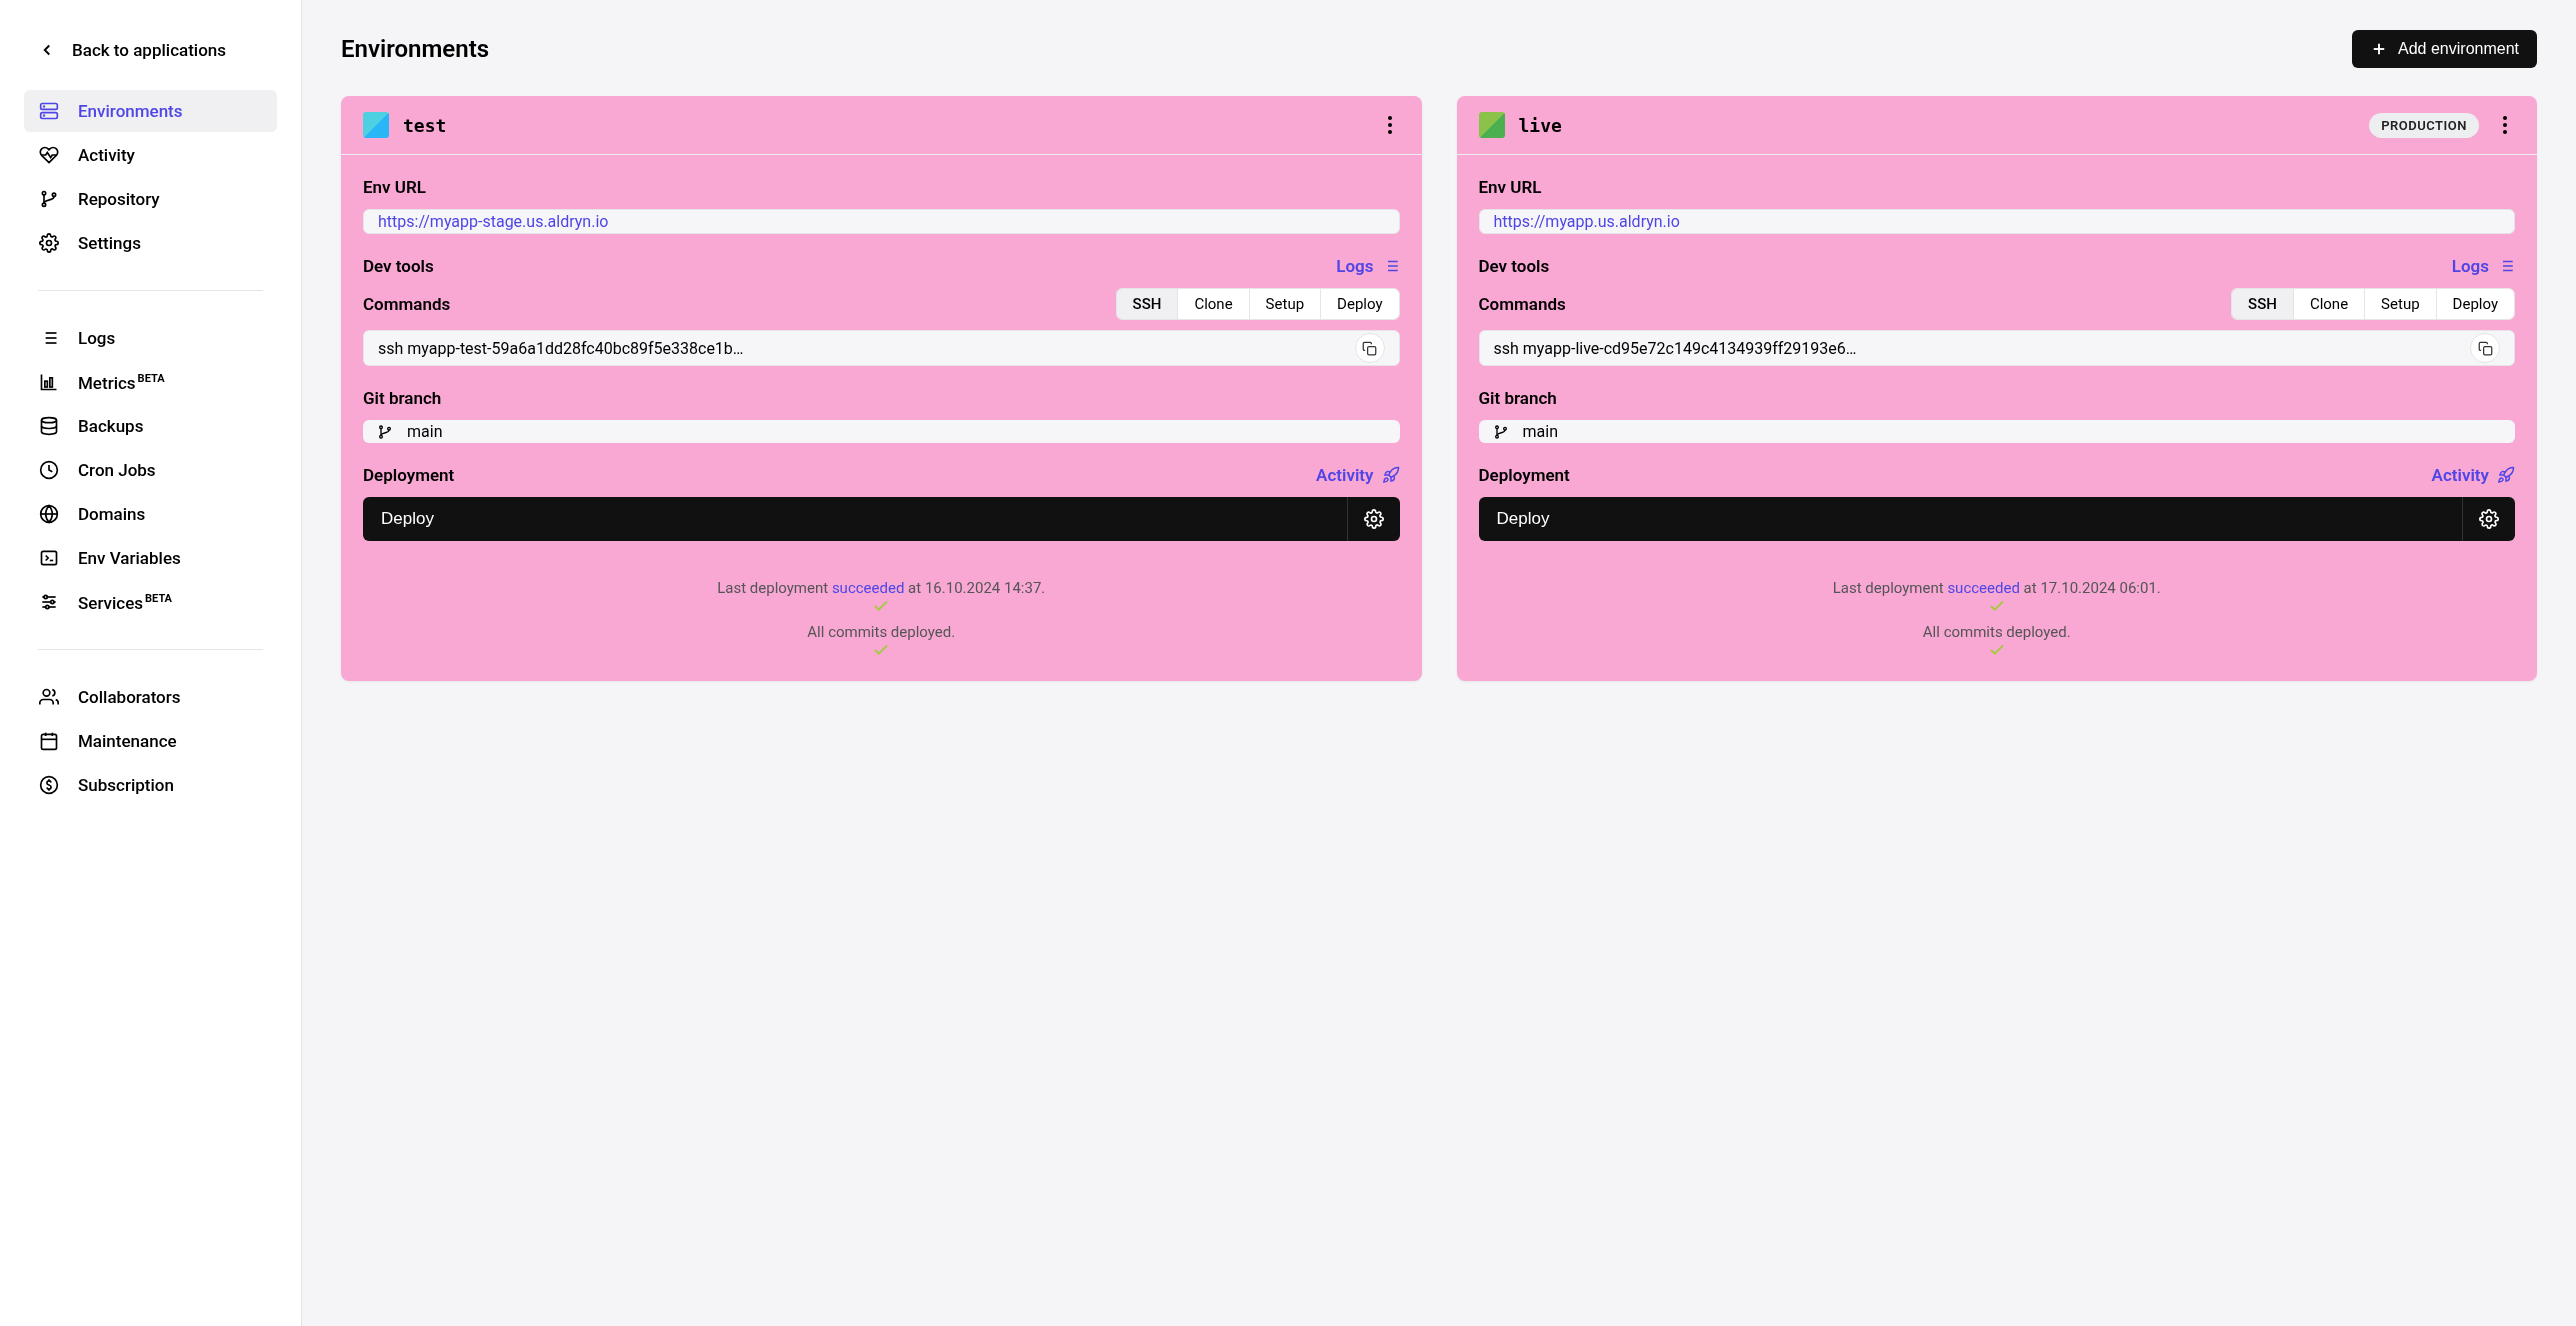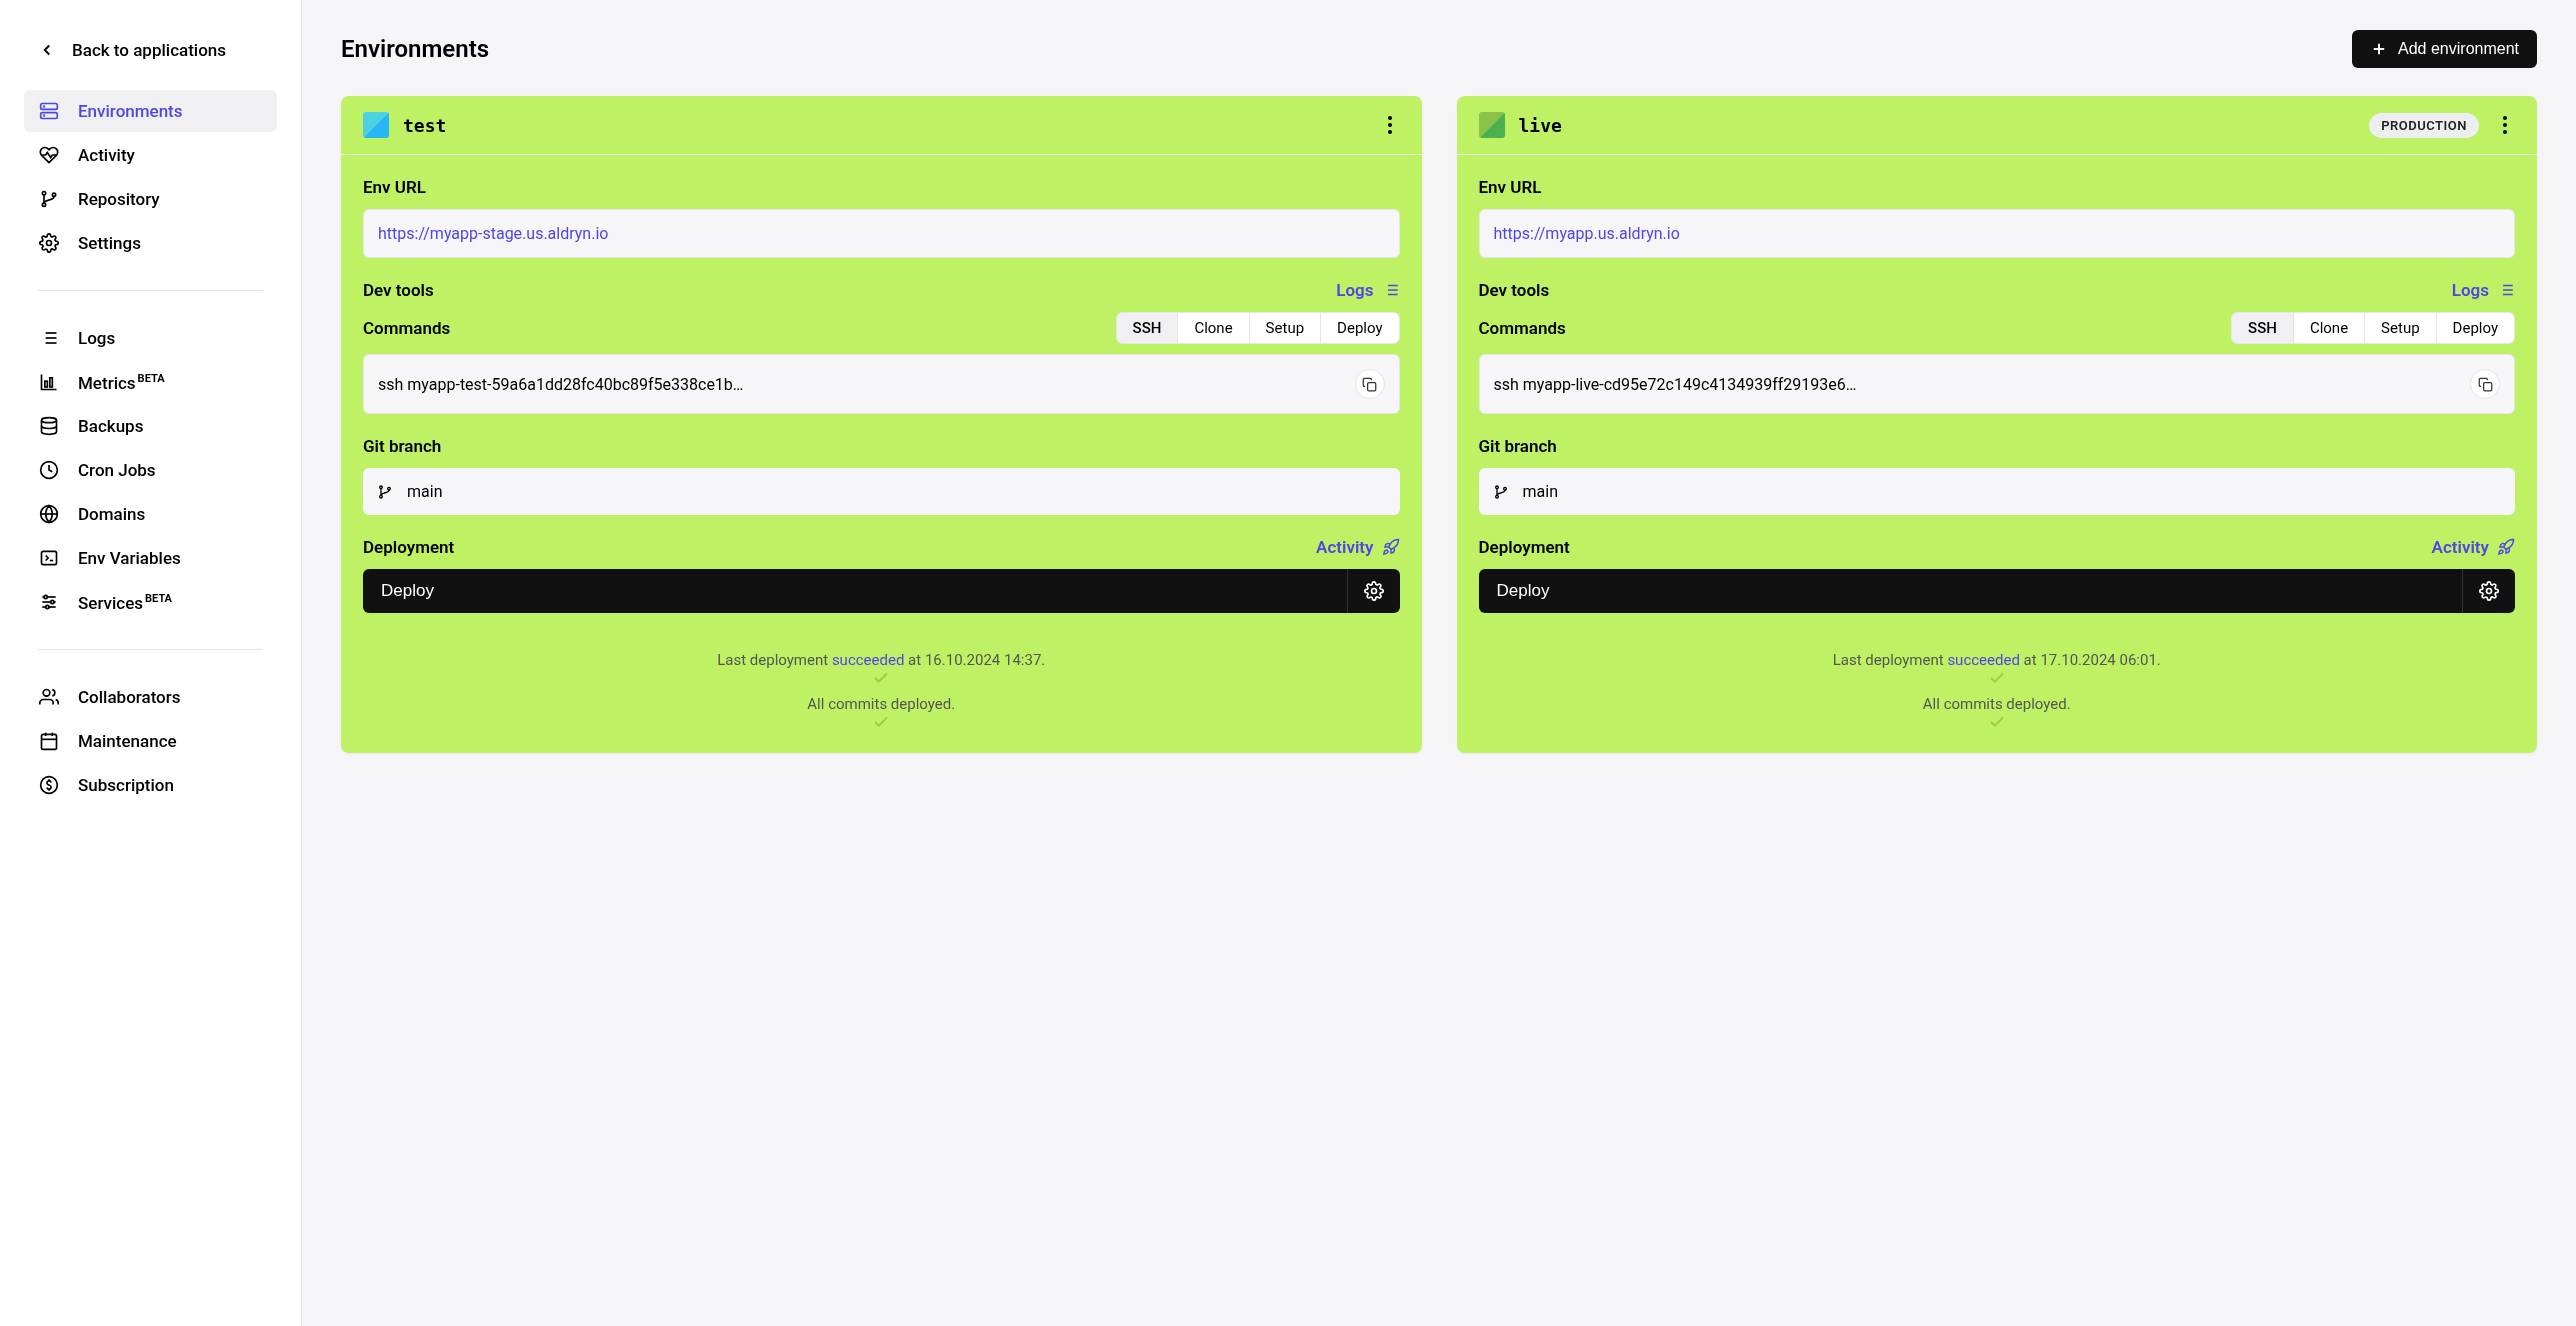--- a/index.html
+++ b/index.html
@@ -89,21 +89,21 @@
   cursor: pointer;
 }
 
 
 .env-grid {
   display: grid;
   grid-template-columns: 1fr 1fr;
   gap: 35px;
 }
 .env-card {
-  background: #bef264;
+  background: #f9a8d4;
   border-radius: 8px;
   box-shadow: 0 1px 3px rgba(0,0,0,0.06);
 }
 .env-card-header {
   display: flex;
   align-items: center;
   justify-content: space-between;
   padding: 16px 22px;
   border-bottom: 1px solid #eee;
 }
@@ -139,21 +139,21 @@
 .env-body { padding: 22px; }
 .section-label {
   font-size: 17px;
   font-weight: 600;
   margin-bottom: 12px;
 }
 .url-box, .ssh-box, .branch-box {
   background: #f6f6f8;
   border: 1px solid #e5e5e7;
   border-radius: 6px;
-  padding: 14px 14px;
+  padding: 2px 14px;
   font-size: 16px;
 }
 .url-box a { color: #4f46e5; text-decoration: none; }
 .env-section { margin-bottom: 22px; }
 
 .devtools-row, .deploy-row {
   display:flex;
   justify-content:space-between;
   align-items:center;
   margin-bottom: 12px;

